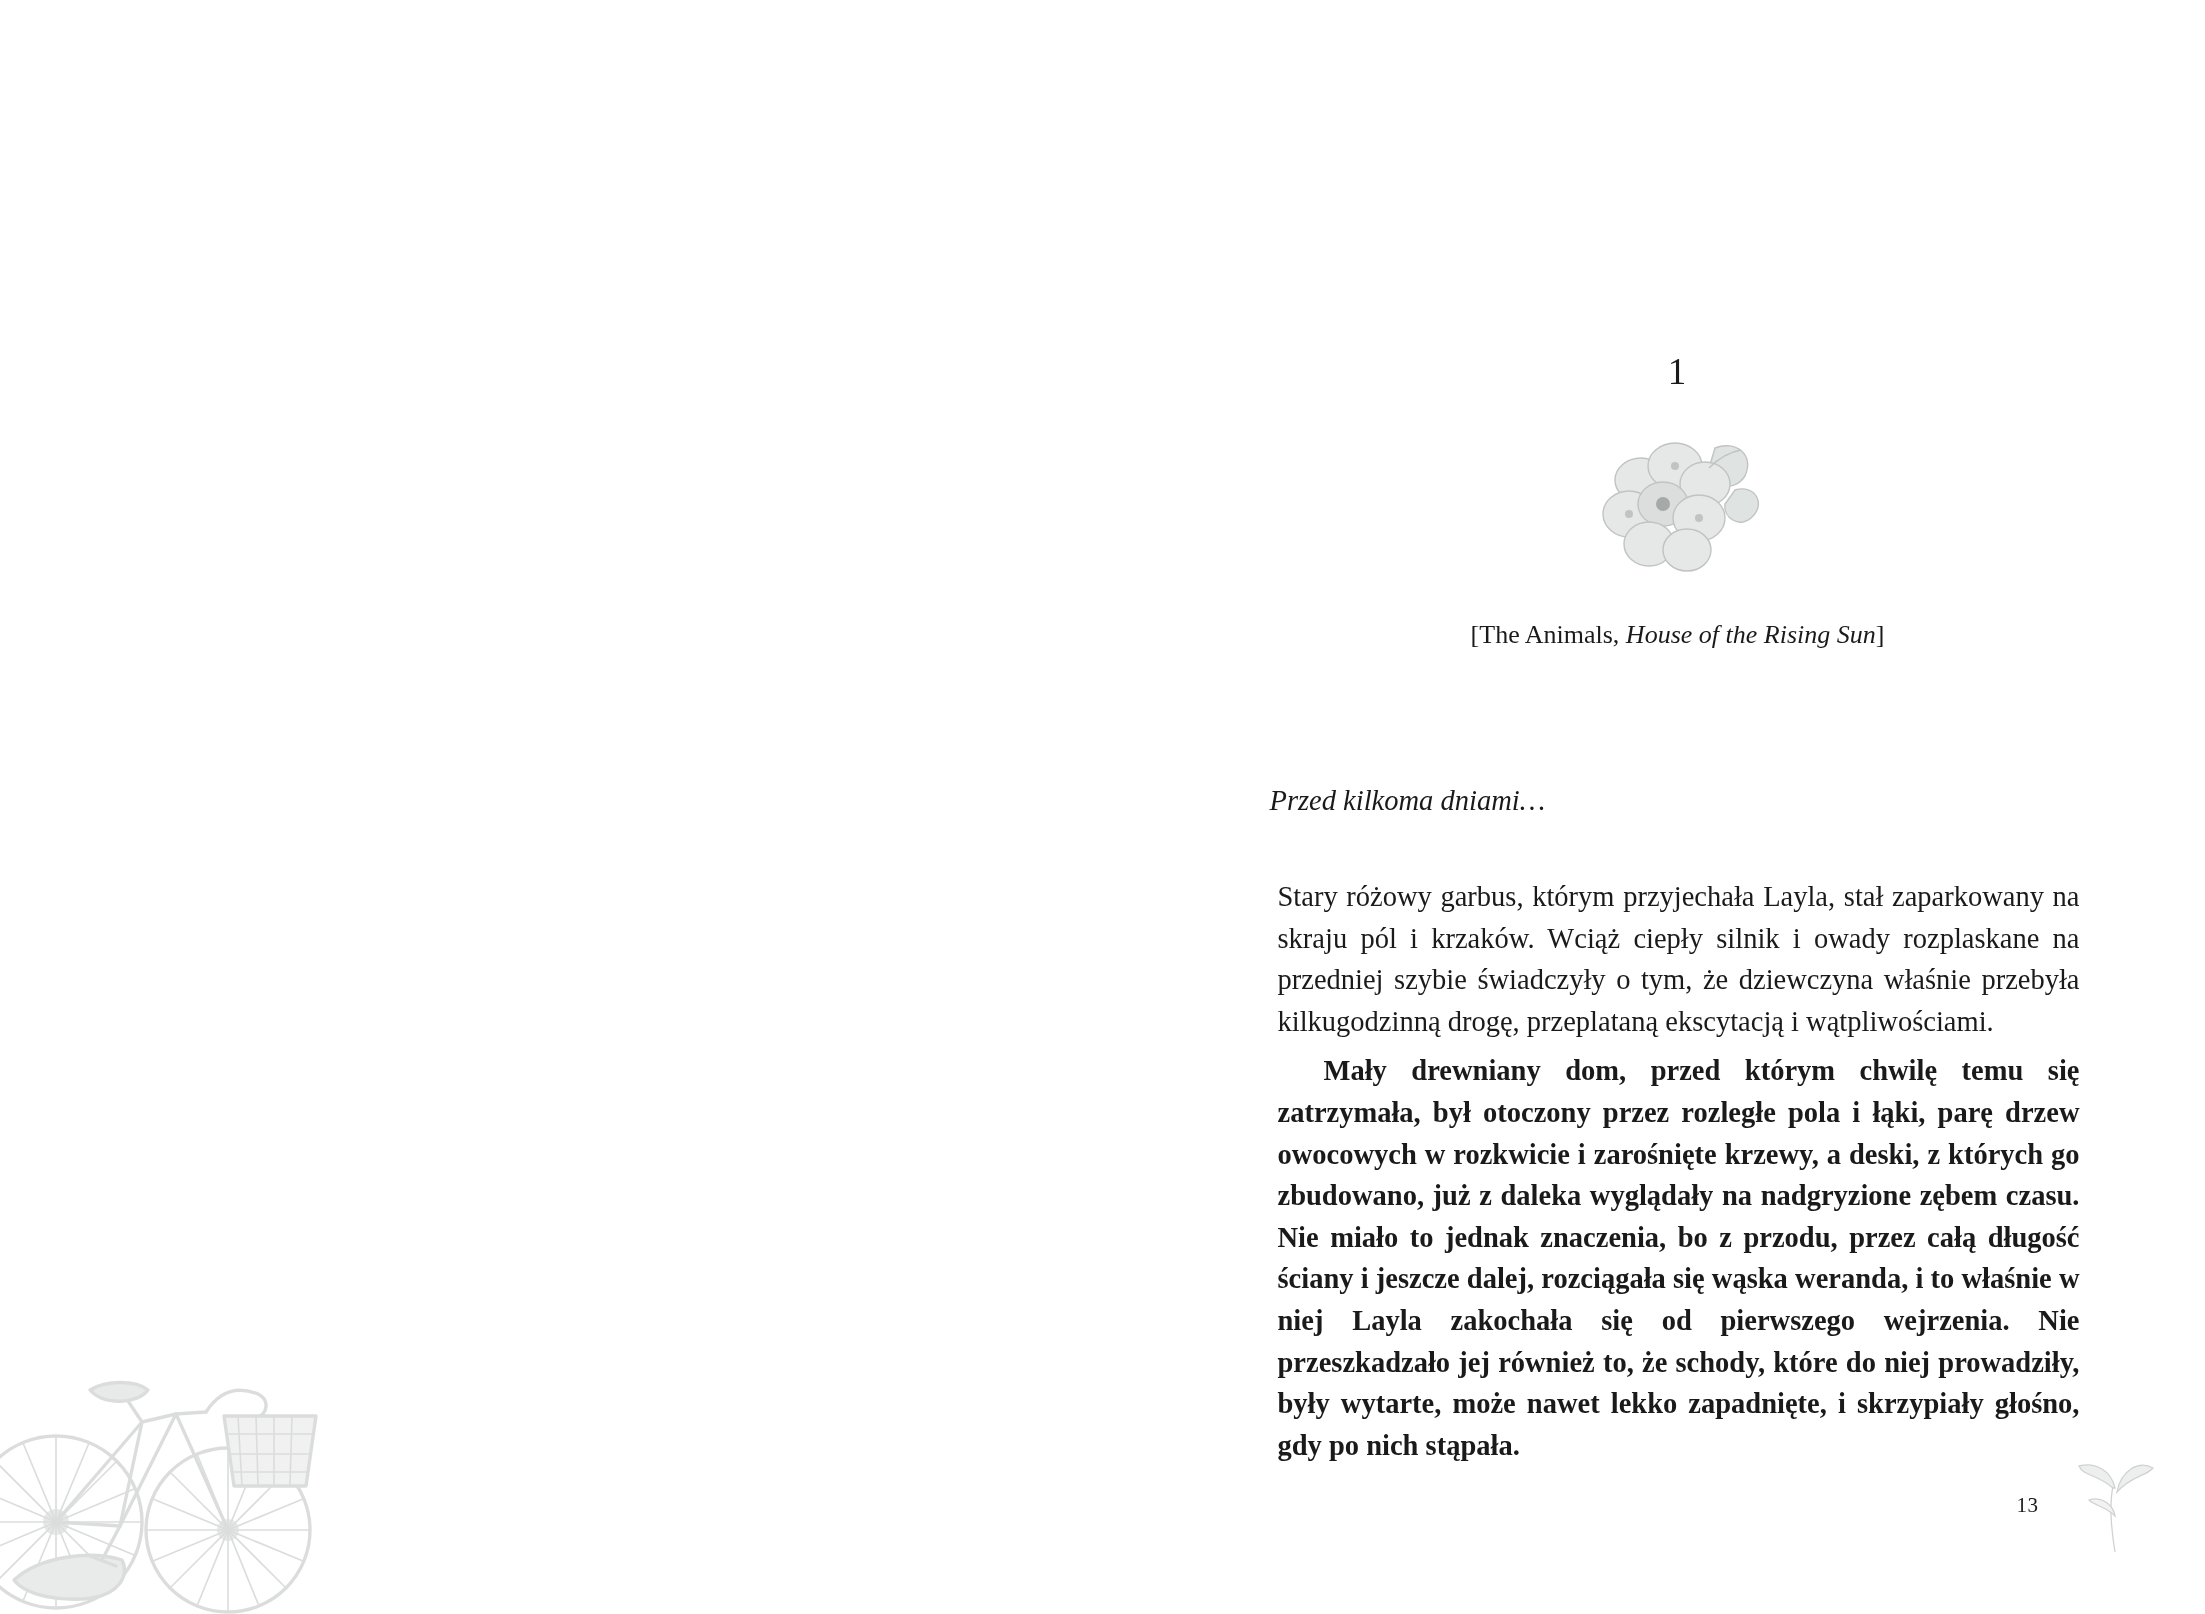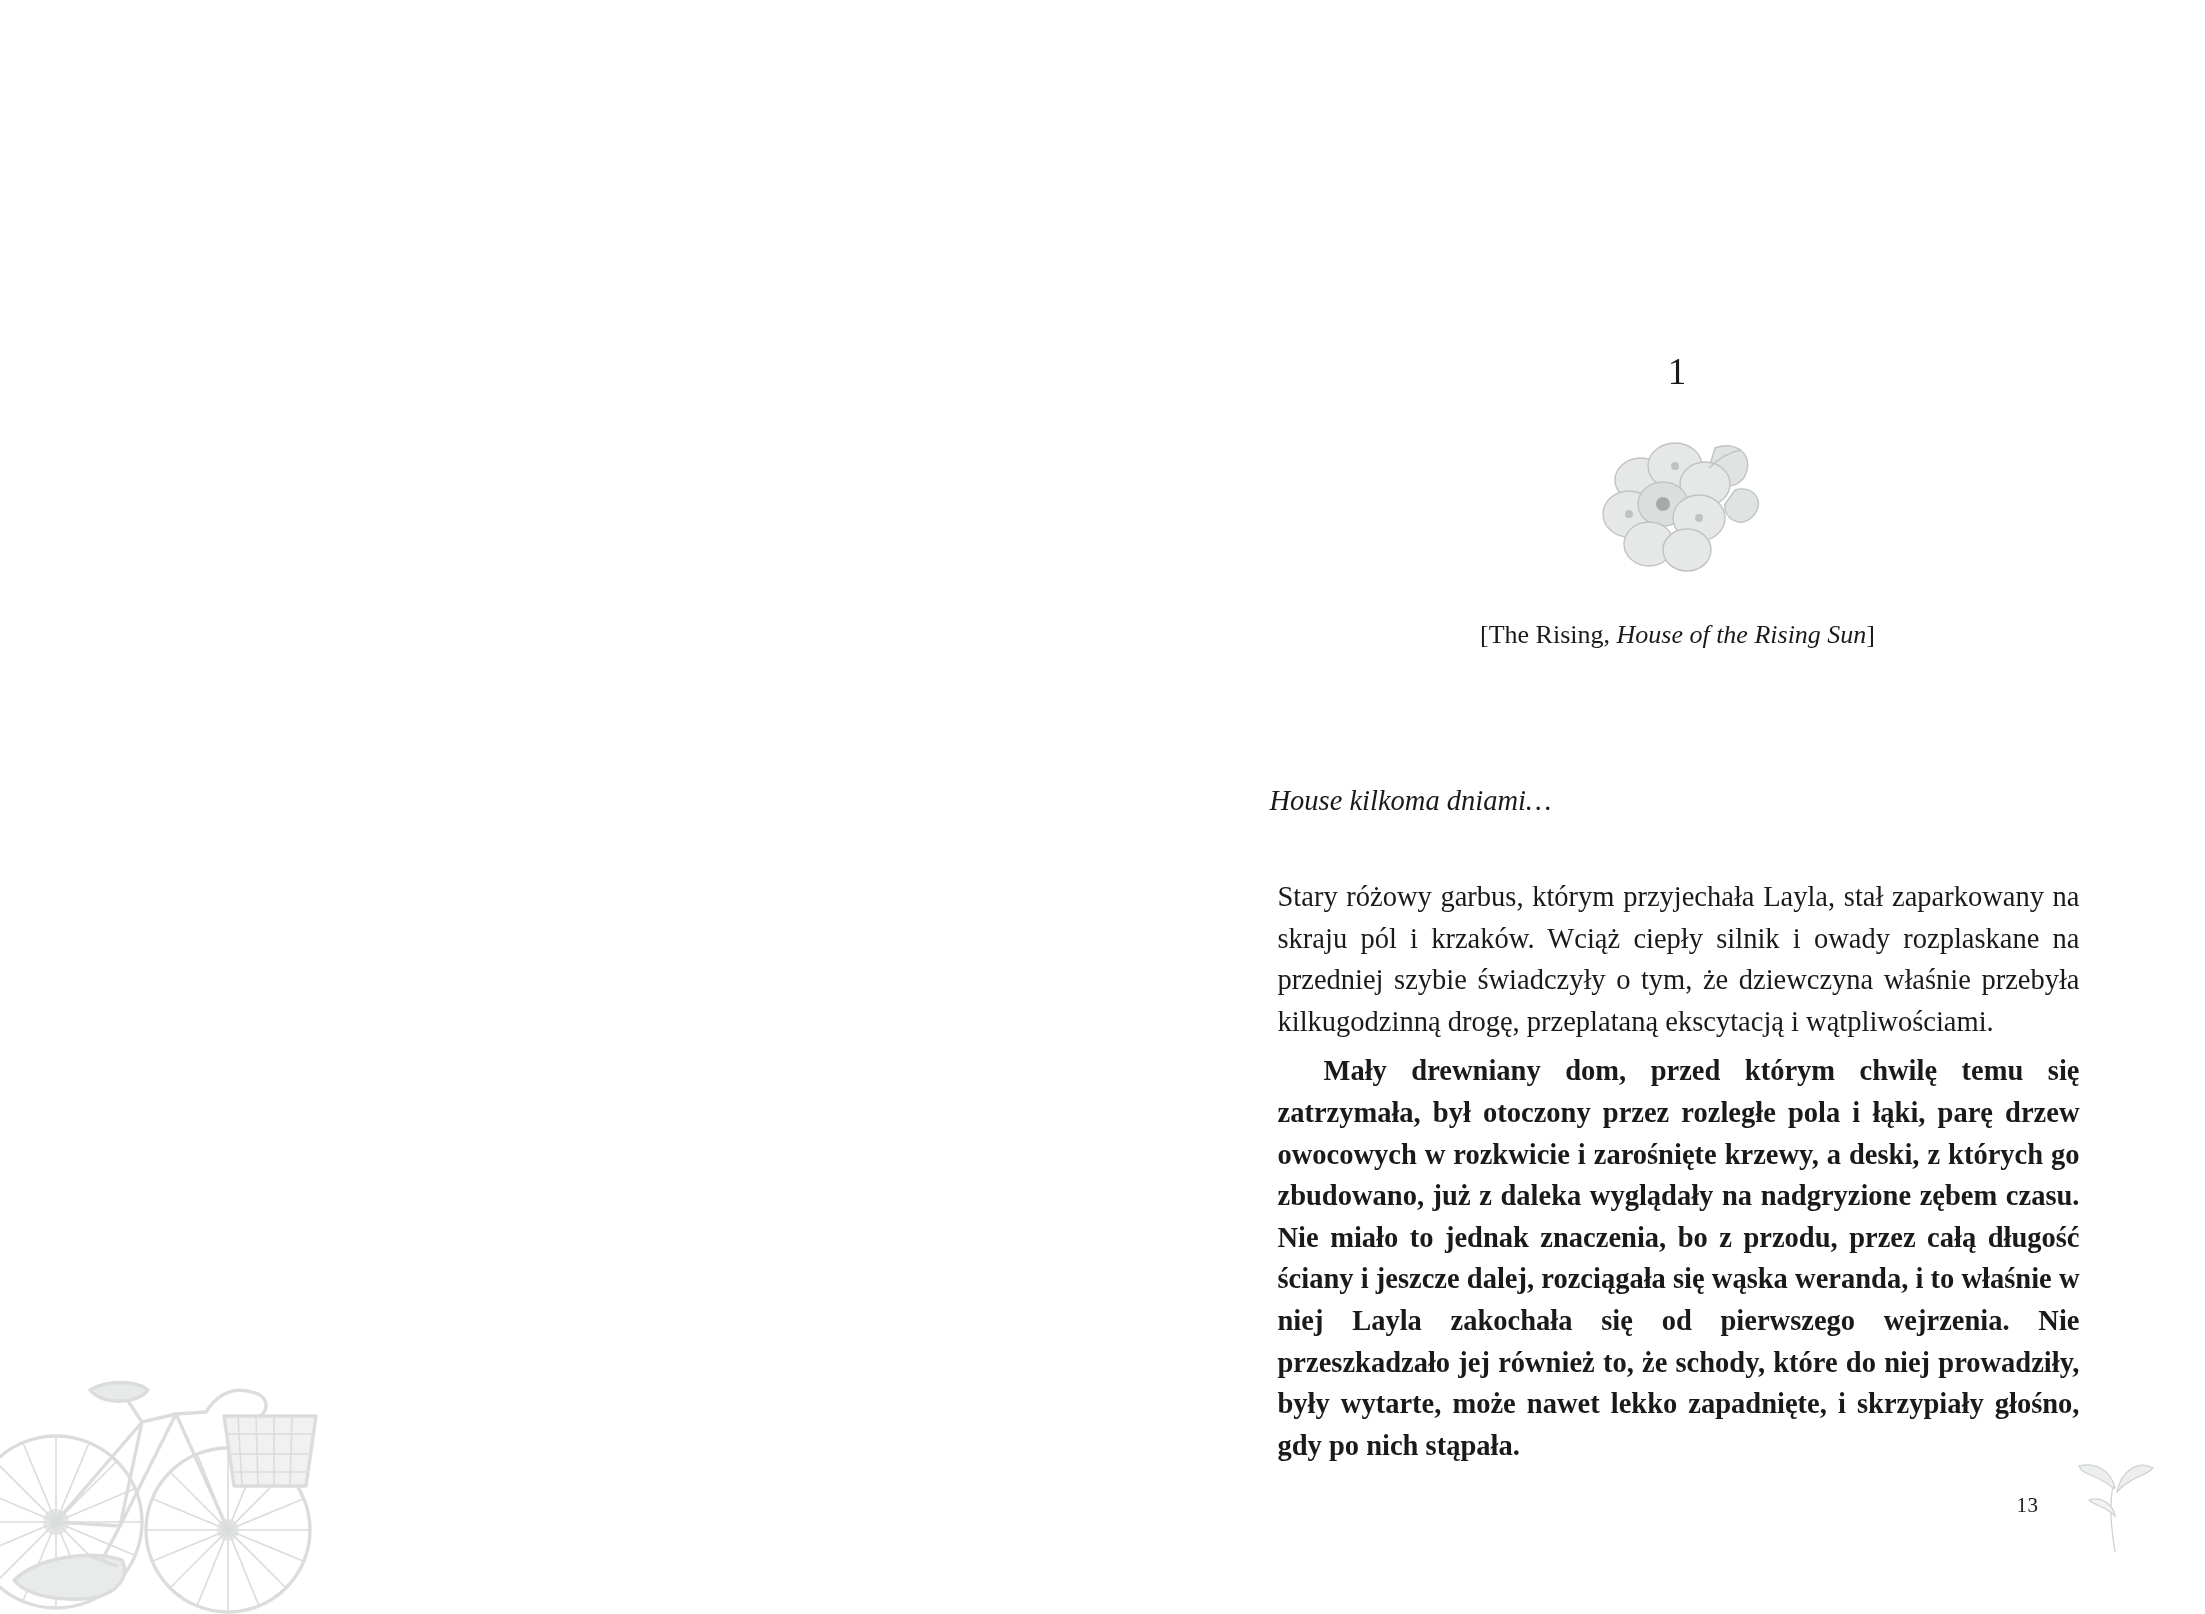--- a/index.html
+++ b/index.html
@@ -215,25 +215,25 @@
           <circle cx="80" cy="74" r="7" fill="#6f7673" stroke="none"></circle>
           <circle cx="92" cy="36" r="4" fill="#9aa09d" stroke="none"></circle>
           <circle cx="116" cy="88" r="4" fill="#9aa09d" stroke="none"></circle>
           <circle cx="46" cy="84" r="4" fill="#9aa09d" stroke="none"></circle>
 
           <path d="M126 38 C136 28 146 22 158 20" fill="none"></path>
         </g>
       </svg>
 
       <div class="epigraph">
-        <span>[</span><span>The Rising,</span>
+        <span>[</span><span>The Animals,</span>
         <span class="work-title">House of the Rising Sun</span><span>]</span>
       </div>
 
-      <div class="lead-in">House kilkoma dniami…</div>
+      <div class="lead-in">Przed kilkoma dniami…</div>
 
       <div class="body-text">
         <p>Stary różowy garbus, którym przyjechała Layla, stał zaparkowany na skraju pól i krzaków. Wciąż ciepły silnik i owady rozplaskane na przedniej szybie świadczyły o tym, że dziewczyna właśnie przebyła kilkugodzinną drogę, przeplataną ekscytacją i wątpliwościami.</p>
         <p class="indent">Mały drewniany dom, przed którym chwilę temu się zatrzymała, był otoczony przez rozległe pola i łąki, parę drzew owocowych w rozkwicie i zarośnięte krzewy, a deski, z których go zbudowano, już z daleka wyglądały na nadgryzione zębem czasu. Nie miało to jednak znaczenia, bo z przodu, przez całą długość ściany i jeszcze dalej, rozciągała się wąska weranda, i to właśnie w niej Layla zakochała się od pierwszego wejrzenia. Nie przeszkadzało jej również to, że schody, które do niej prowadziły, były wytarte, może nawet lekko zapadnięte, i skrzypiały głośno, gdy po nich stąpała.</p>
       </div>
 
       <div class="folio">13</div>
     </div>
 
     <svg class="leaf-art" viewBox="0 0 86 96" aria-hidden="true">

